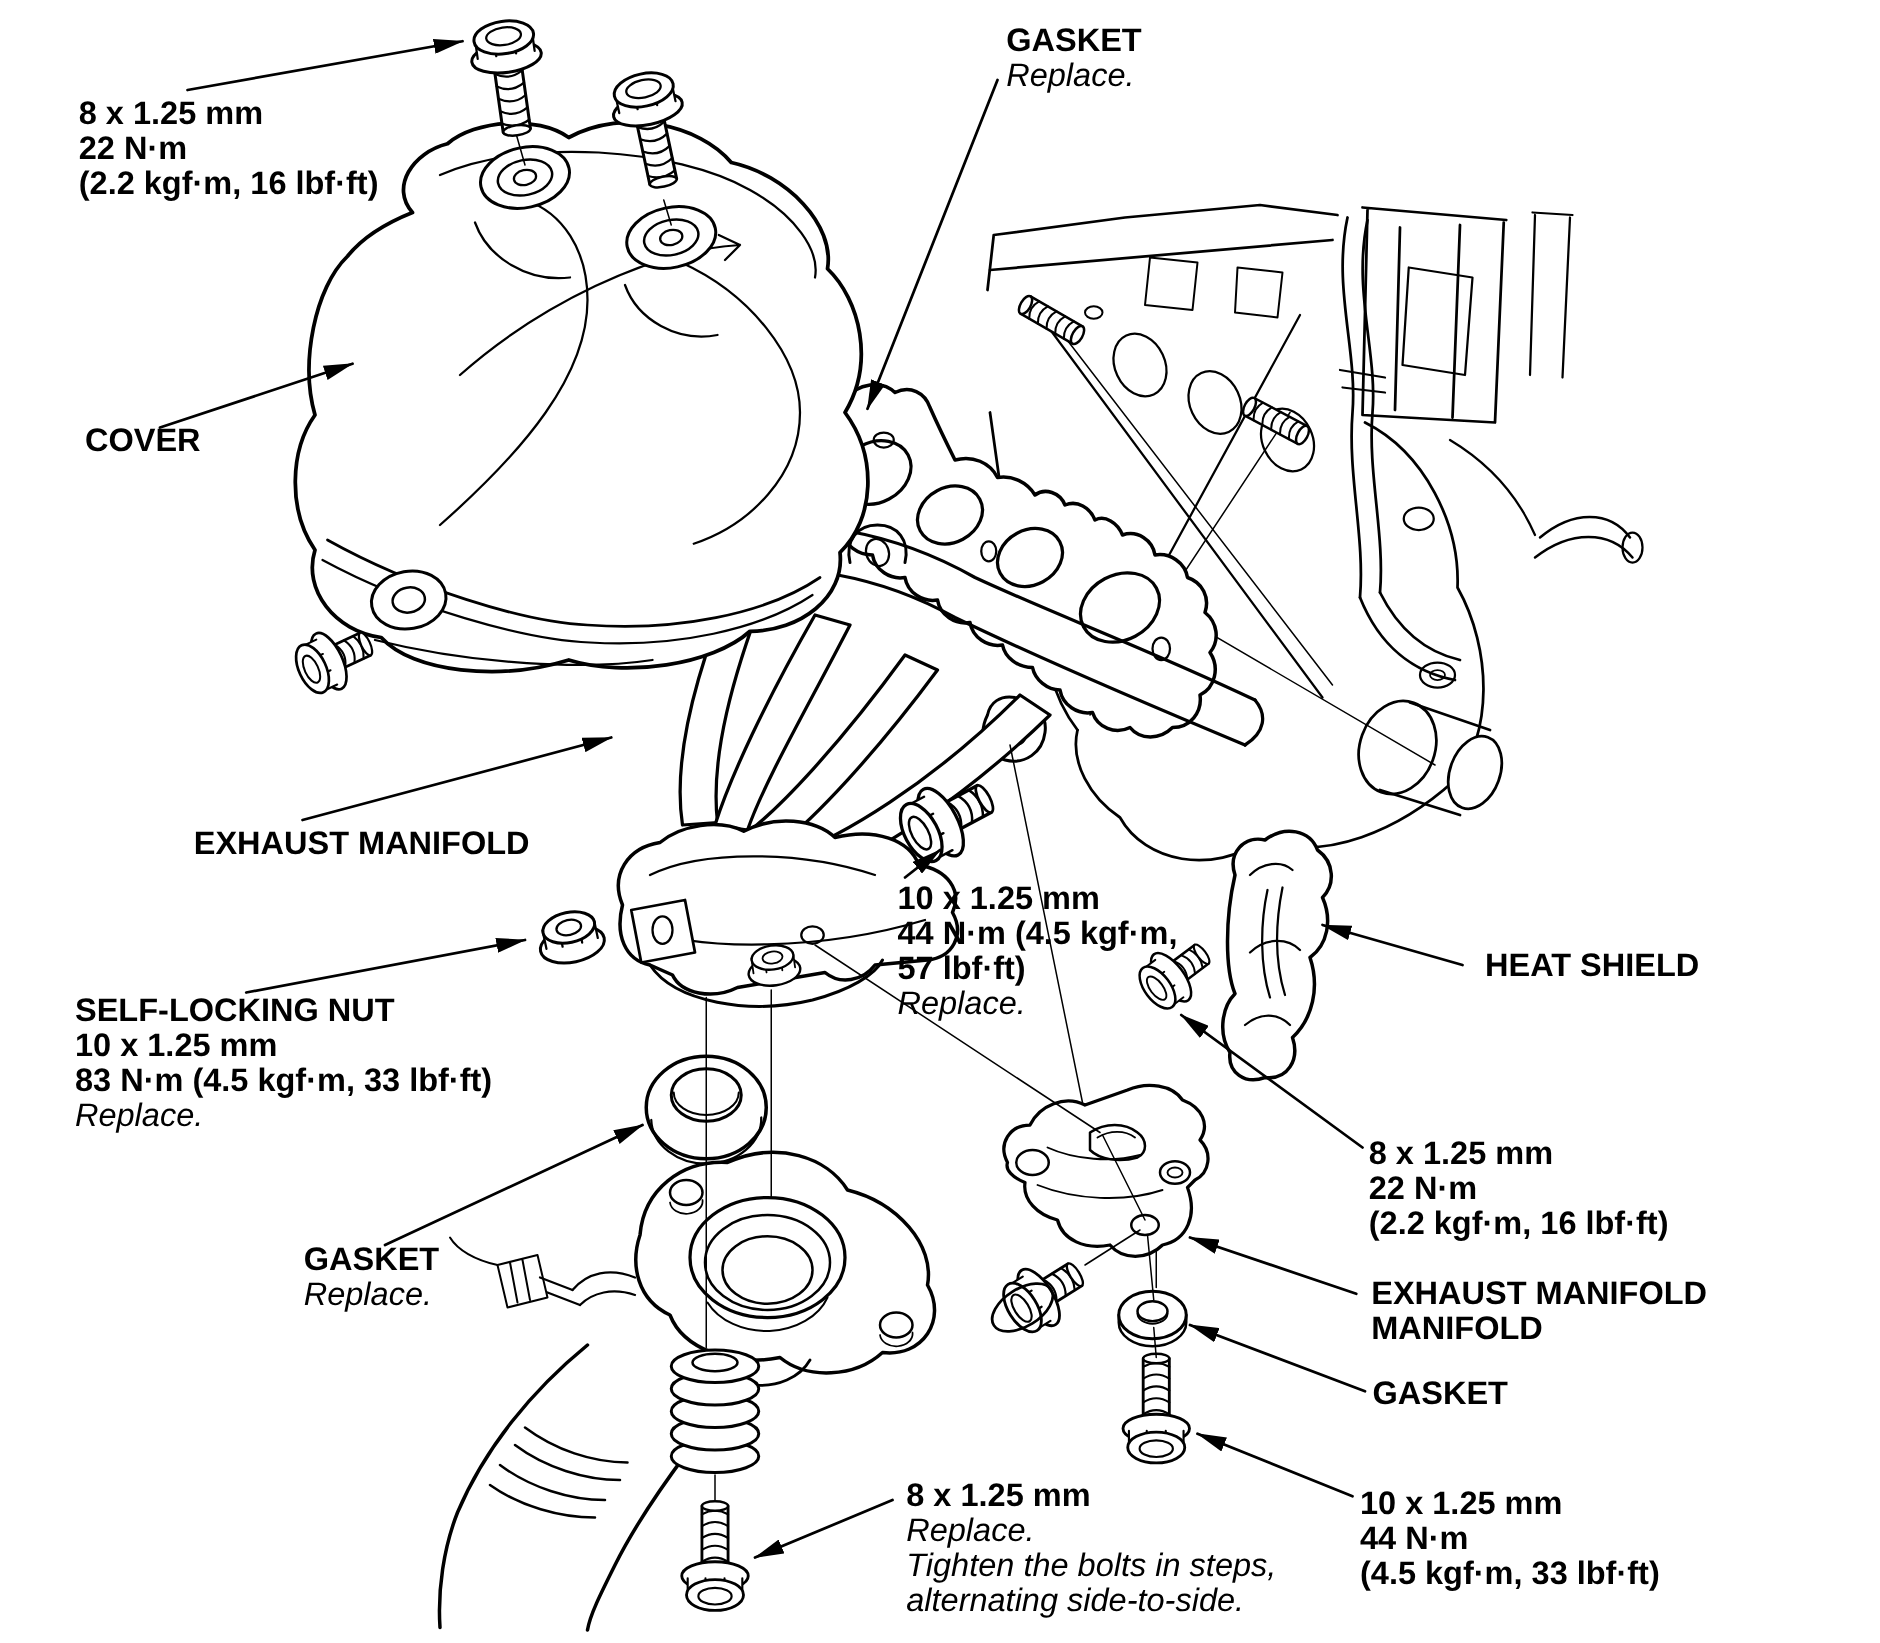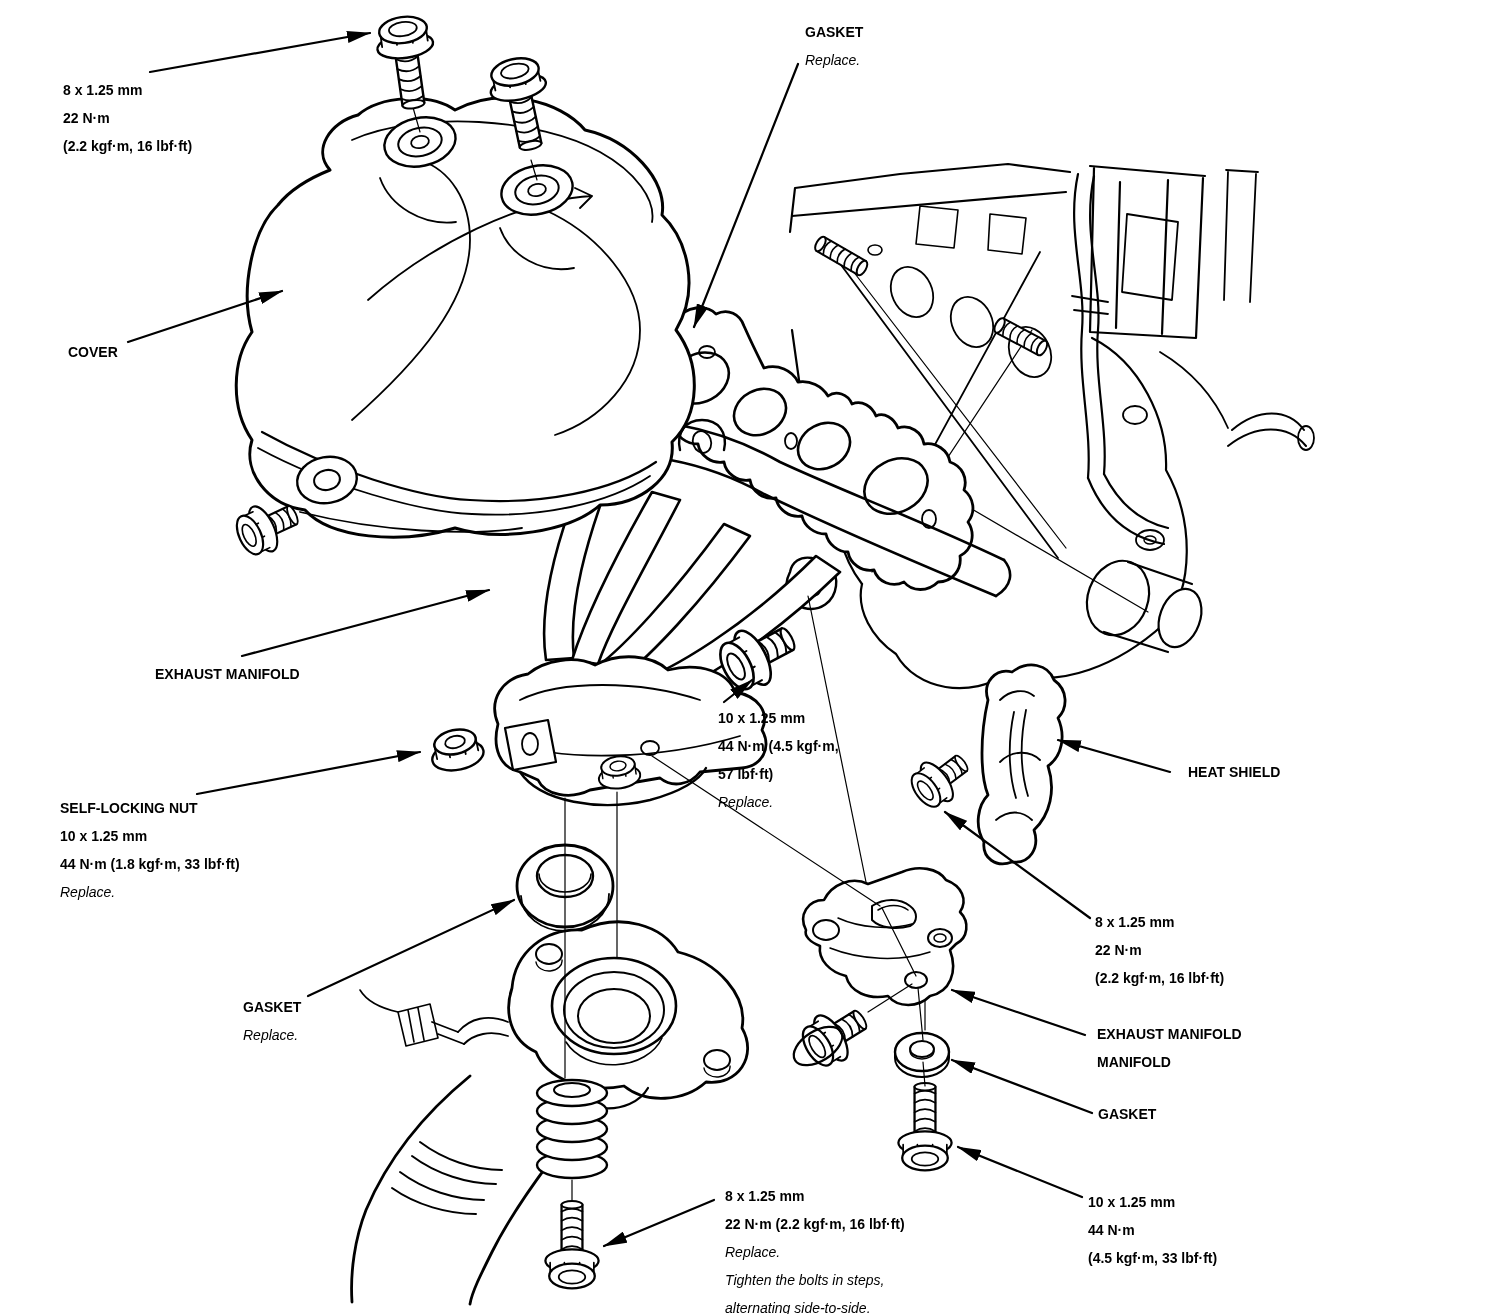--- a/index.html
+++ b/index.html
@@ -1,19 +1,19 @@
 <!DOCTYPE html>
 <html><head>
 <meta charset="utf-8">
 <style>
   html,body{margin:0;padding:0;background:#fff;}
   #canvas{position:relative;width:1504px;height:1314px;background:#ffffff;overflow:hidden;
           font-family:"Liberation Sans",sans-serif;color:#000;}
   #art{position:absolute;left:0;top:0;}
-  .callout{position:absolute;white-space:nowrap;font-size:14px;line-height:28px;}
+  .callout{position:absolute;white-space:nowrap;font-size:26px;line-height:28px;}
   .callout .ln{font-weight:700;}
   .callout .nt{font-weight:400;font-style:italic;}
 </style>
 </head>
 <body>
 
 <div id="canvas">
 
 <svg id="art" width="1504" height="1314" viewBox="0 0 1504 1314" fill="none" stroke="#000" stroke-width="2.8" stroke-linecap="round" stroke-linejoin="round">
   <defs>
@@ -297,42 +297,41 @@
       <div class="ln">44 N·m (4.5 kgf·m,</div>
       <div class="ln">57 lbf·ft)</div>
       <div class="nt">Replace.</div>
     </div>
 <div class="callout" style="left:1188px;top:758px">
       <div class="ln">HEAT SHIELD</div>
     </div>
 <div class="callout" style="left:60px;top:794px">
       <div class="ln">SELF-LOCKING NUT</div>
       <div class="ln">10 x 1.25 mm</div>
-      <div class="ln">44 N·m (1.8 kgf·m, 33 lbf·ft)</div>
+      <div class="ln">83 N·m (4.5 kgf·m, 33 lbf·ft)</div>
       <div class="nt">Replace.</div>
     </div>
 <div class="callout" style="left:1095px;top:908px">
       <div class="ln">8 x 1.25 mm</div>
       <div class="ln">22 N·m</div>
       <div class="ln">(2.2 kgf·m, 16 lbf·ft)</div>
     </div>
 <div class="callout" style="left:243px;top:993px">
       <div class="ln">GASKET</div>
       <div class="nt">Replace.</div>
     </div>
 <div class="callout" style="left:1097px;top:1020px">
       <div class="ln">EXHAUST MANIFOLD</div>
       <div class="ln">MANIFOLD</div>
     </div>
 <div class="callout" style="left:1098px;top:1100px">
       <div class="ln">GASKET</div>
     </div>
 <div class="callout" style="left:725px;top:1182px">
       <div class="ln">8 x 1.25 mm</div>
-      <div class="ln">22 N·m (2.2 kgf·m, 16 lbf·ft)</div>
       <div class="nt">Replace.</div>
       <div class="nt">Tighten the bolts in steps,</div>
       <div class="nt">alternating side-to-side.</div>
     </div>
 <div class="callout" style="left:1088px;top:1188px">
       <div class="ln">10 x 1.25 mm</div>
       <div class="ln">44 N·m</div>
       <div class="ln">(4.5 kgf·m, 33 lbf·ft)</div>
     </div>
 

